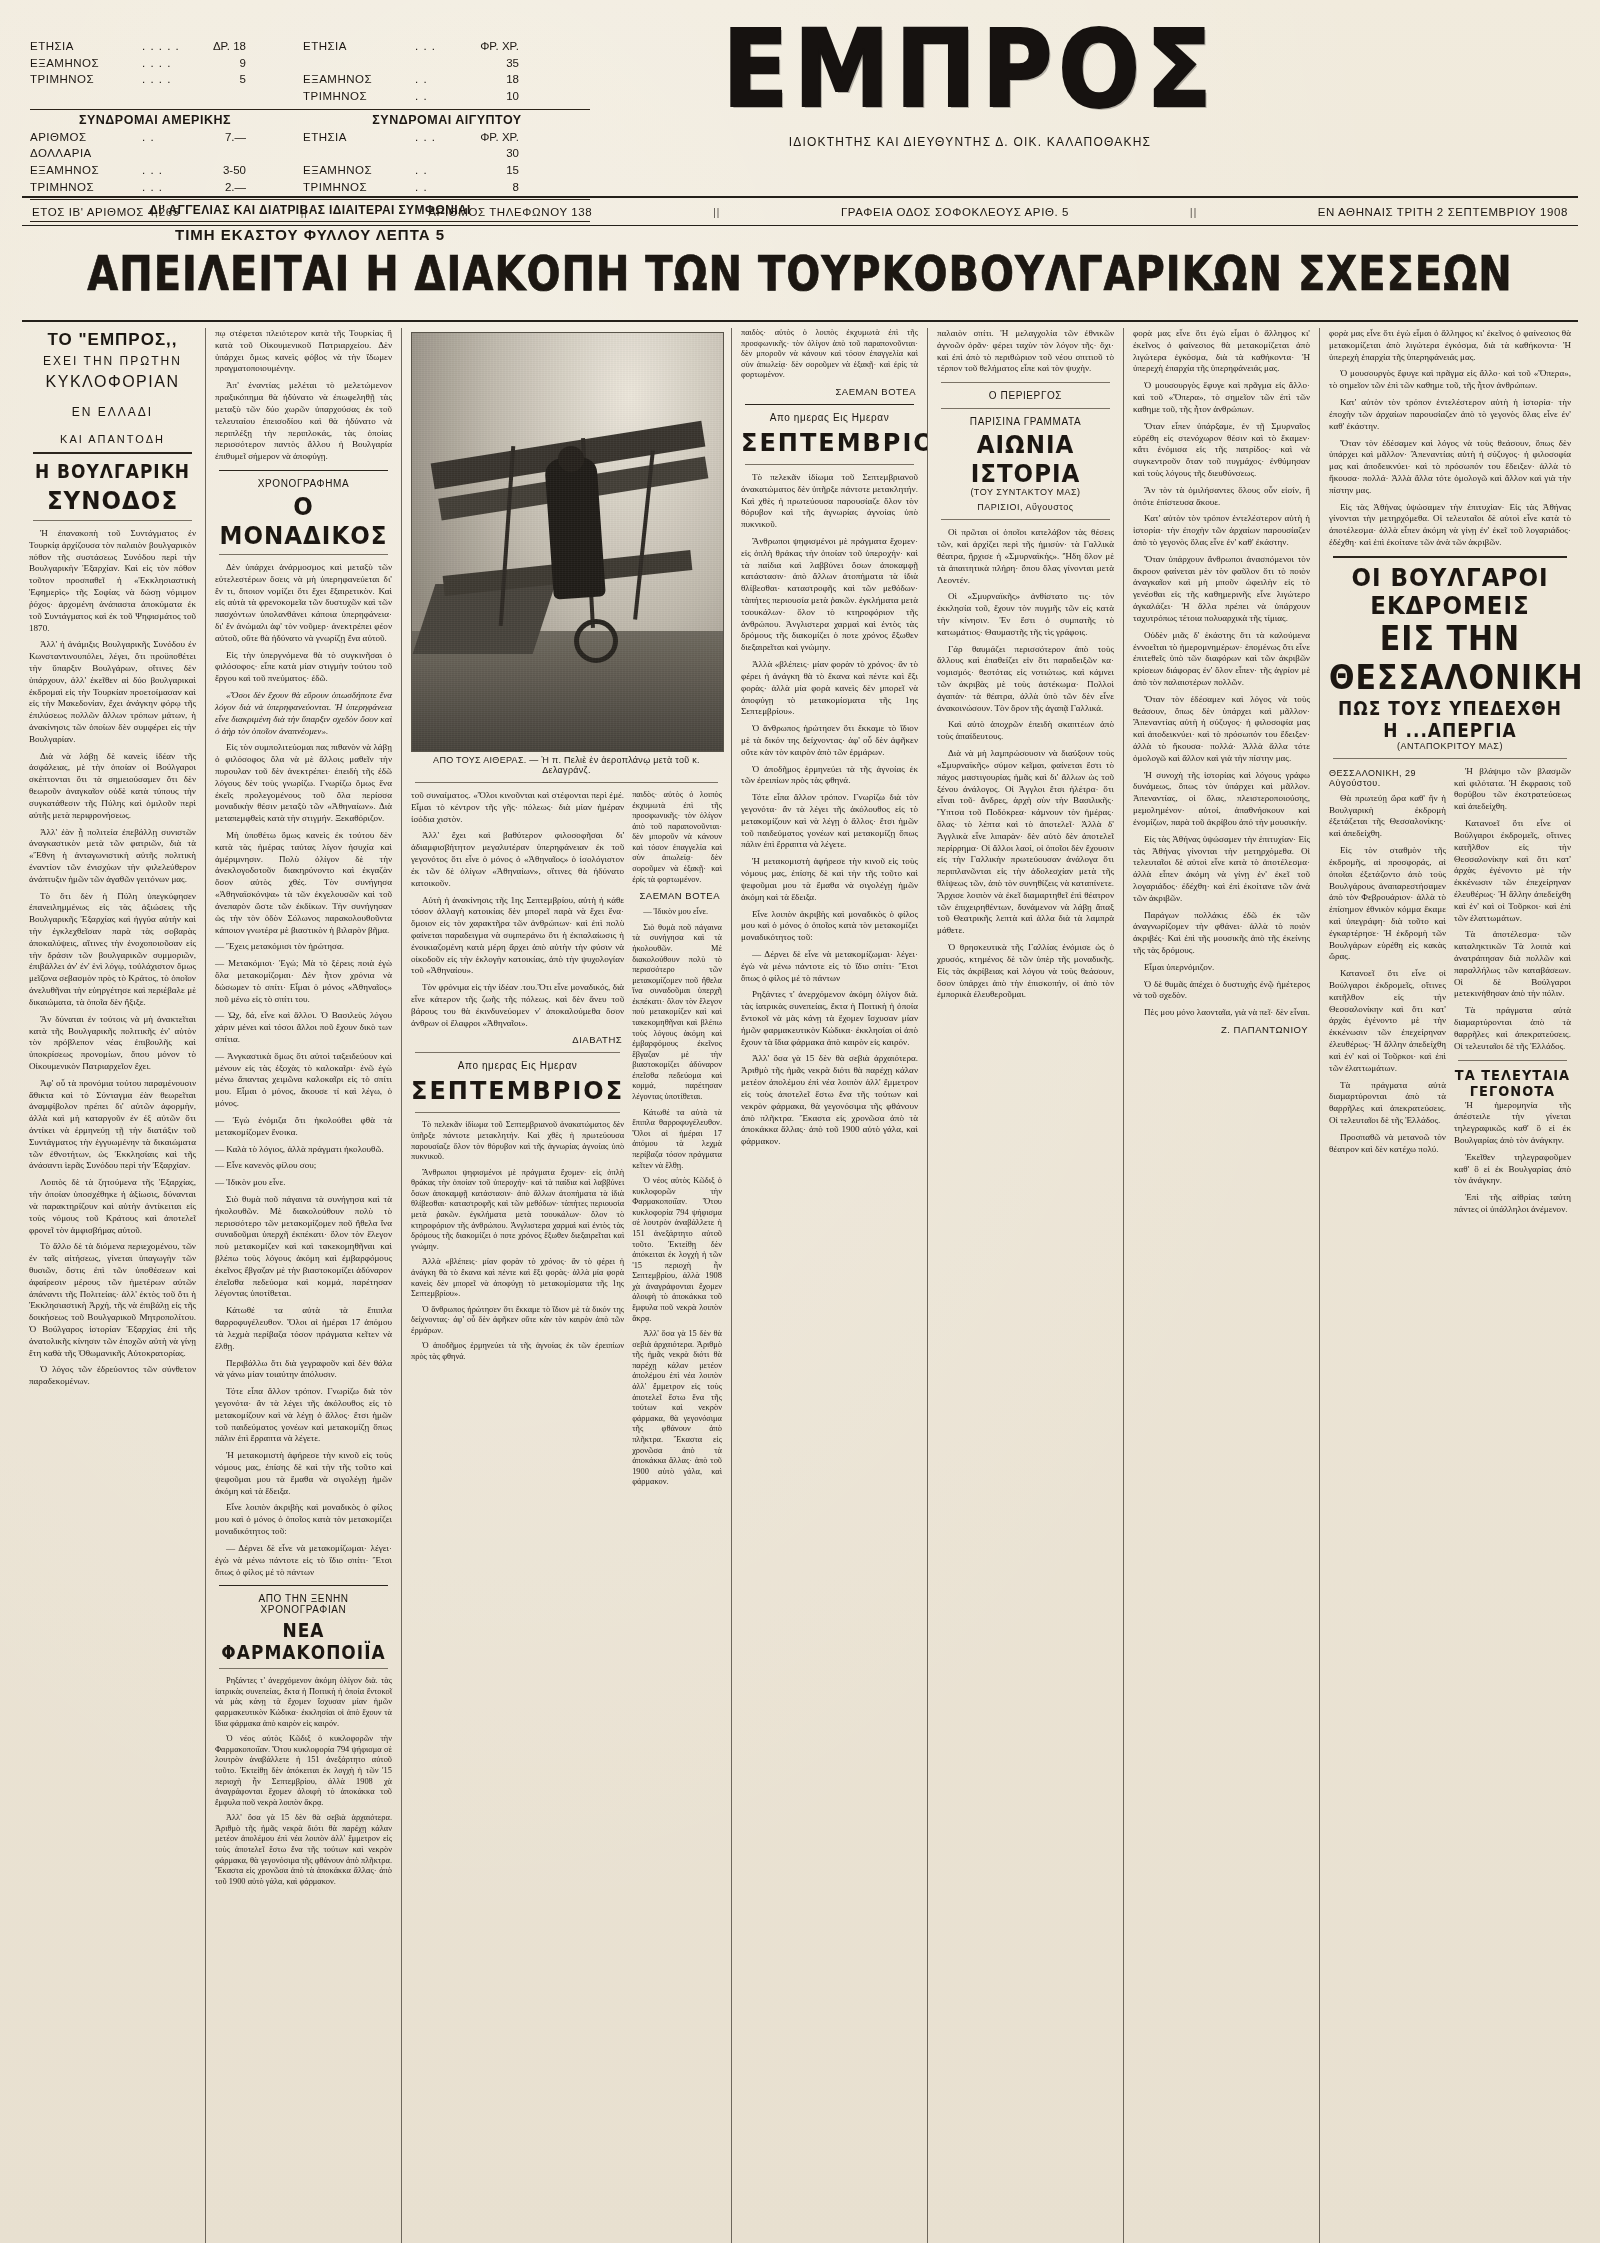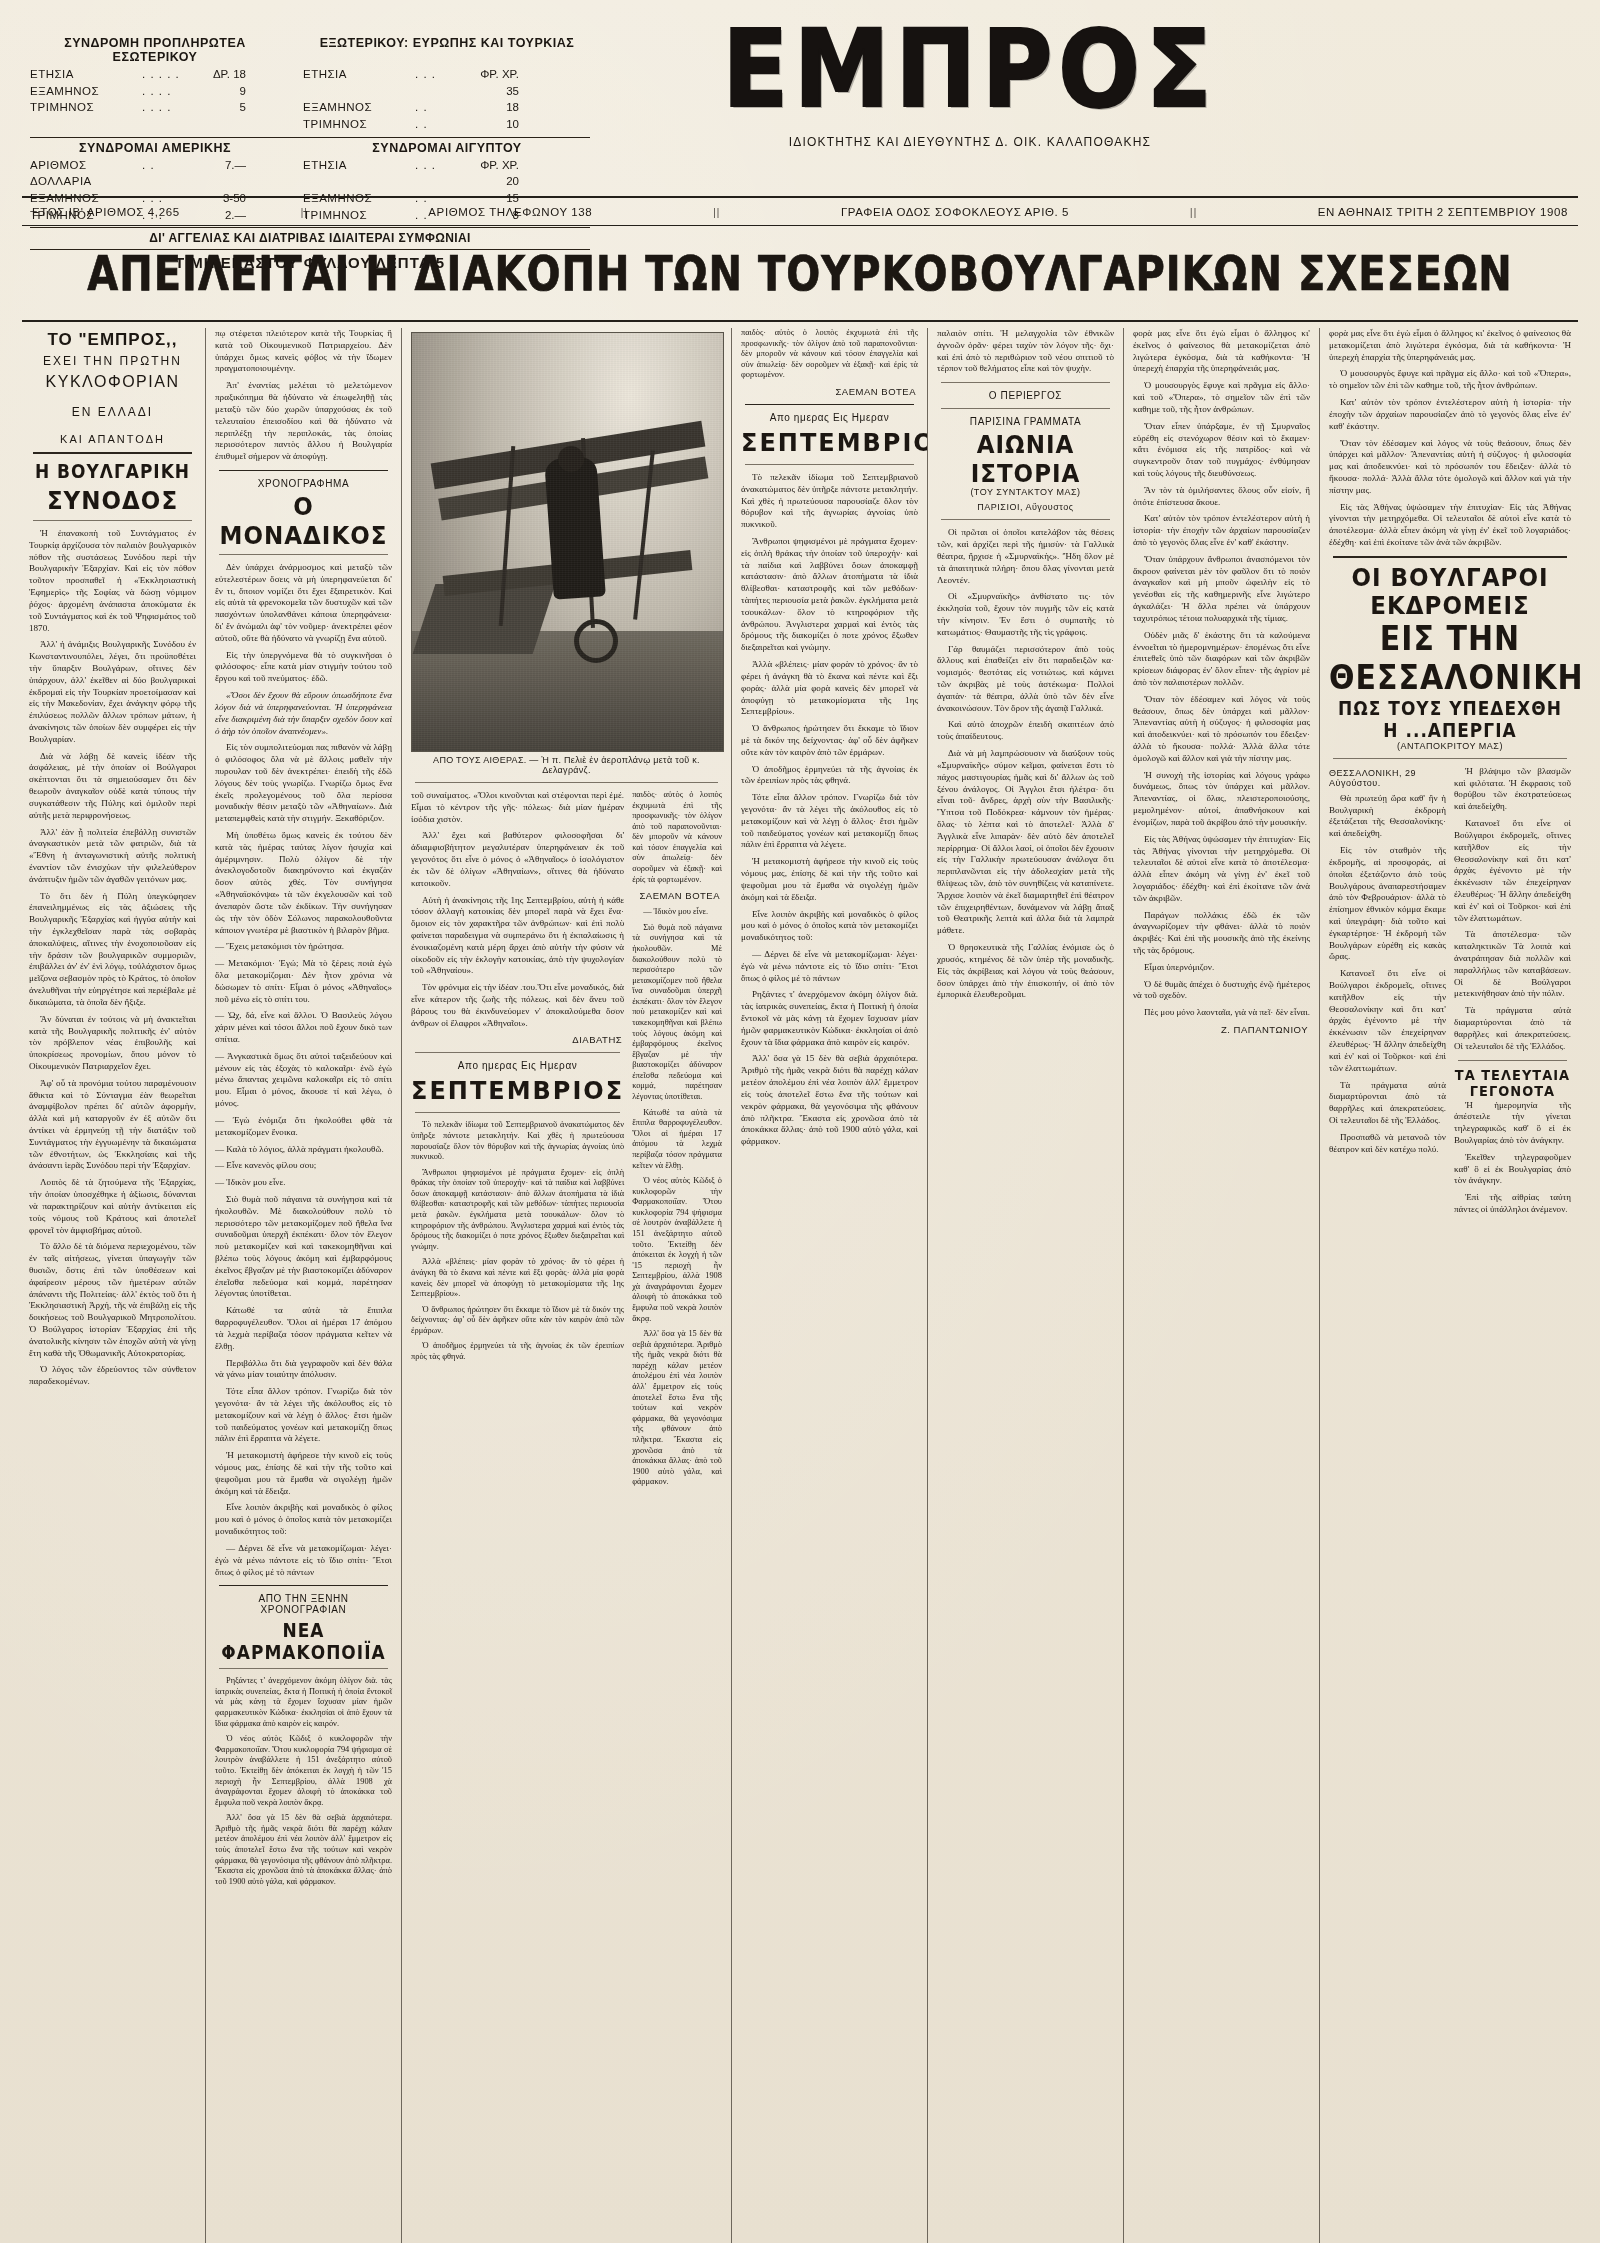--- a/index.html
+++ b/index.html
@@ -145,24 +145,20 @@
   .italic{font-style:italic;}
 </style>
 </head>
 <body>
 
 <div class="page">
 
   <div class="masthead">
 
     <div class="rates">
-      <div class="rtitle">
-        <span style="width:250px;text-align:center;">ΣΥΝΔΡΟΜΗ ΠΡΟΠΛΗΡΩΤΕΑ ΕΣΩΤΕΡΙΚΟΥ</span>
-        <span style="flex:1;text-align:center;">ΕΞΩΤΕΡΙΚΟΥ: ΕΥΡΩΠΗΣ ΚΑΙ ΤΟΥΡΚΙΑΣ</span>
-      </div>
       <div class="rates-split">
         <div class="rcol rtable" style="width:255px;">
           <div class="rrow">
               <span class="k">ΕΤΗΣΙΑ</span>
               <span class="dots">. . . . .</span>
               <span class="v">ΔΡ. 18</span>
             </div>
           <div class="rrow">
               <span class="k">ΕΞΑΜΗΝΟΣ</span>
               <span class="dots">. . . .</span>
@@ -213,21 +209,21 @@
           <div class="rrow">
               <span class="k">ΤΡΙΜΗΝΟΣ</span>
               <span class="dots">. . .</span>
               <span class="v">2.—</span>
             </div>
         </div>
         <div class="rcol rtable" style="width:260px;">
           <div class="rrow">
               <span class="k">ΕΤΗΣΙΑ</span>
               <span class="dots">. . .</span>
-              <span class="v">ΦΡ. ΧΡ. 20</span>
+              <span class="v">ΦΡ. ΧΡ. 30</span>
             </div>
           <div class="rrow">
               <span class="k">ΕΞΑΜΗΝΟΣ</span>
               <span class="dots">. .</span>
               <span class="v">15</span>
             </div>
           <div class="rrow">
               <span class="k">ΤΡΙΜΗΝΟΣ</span>
               <span class="dots">. .</span>
               <span class="v">8</span>

